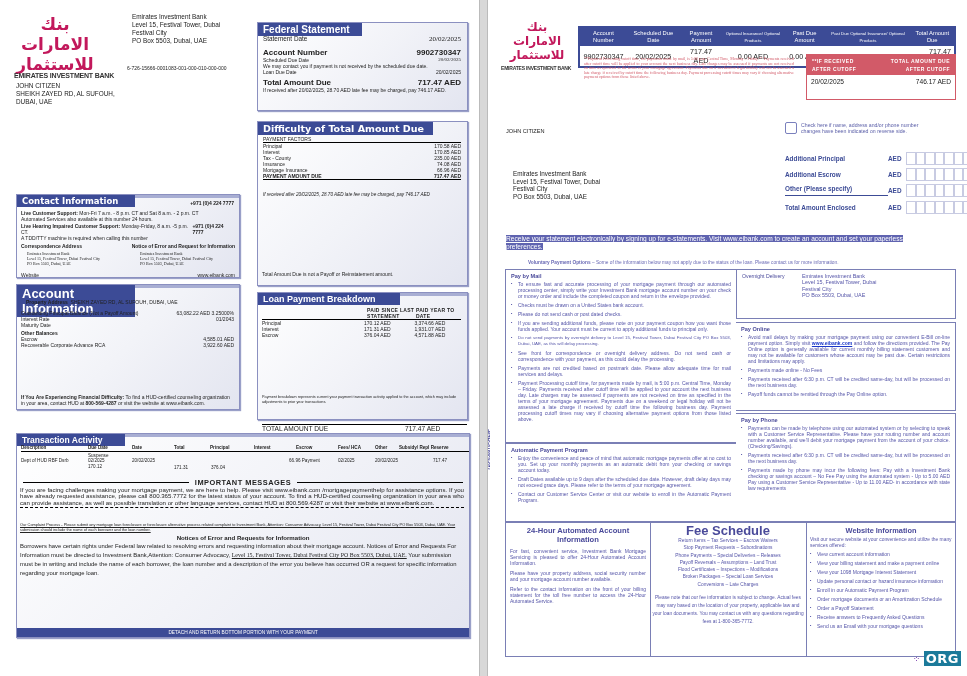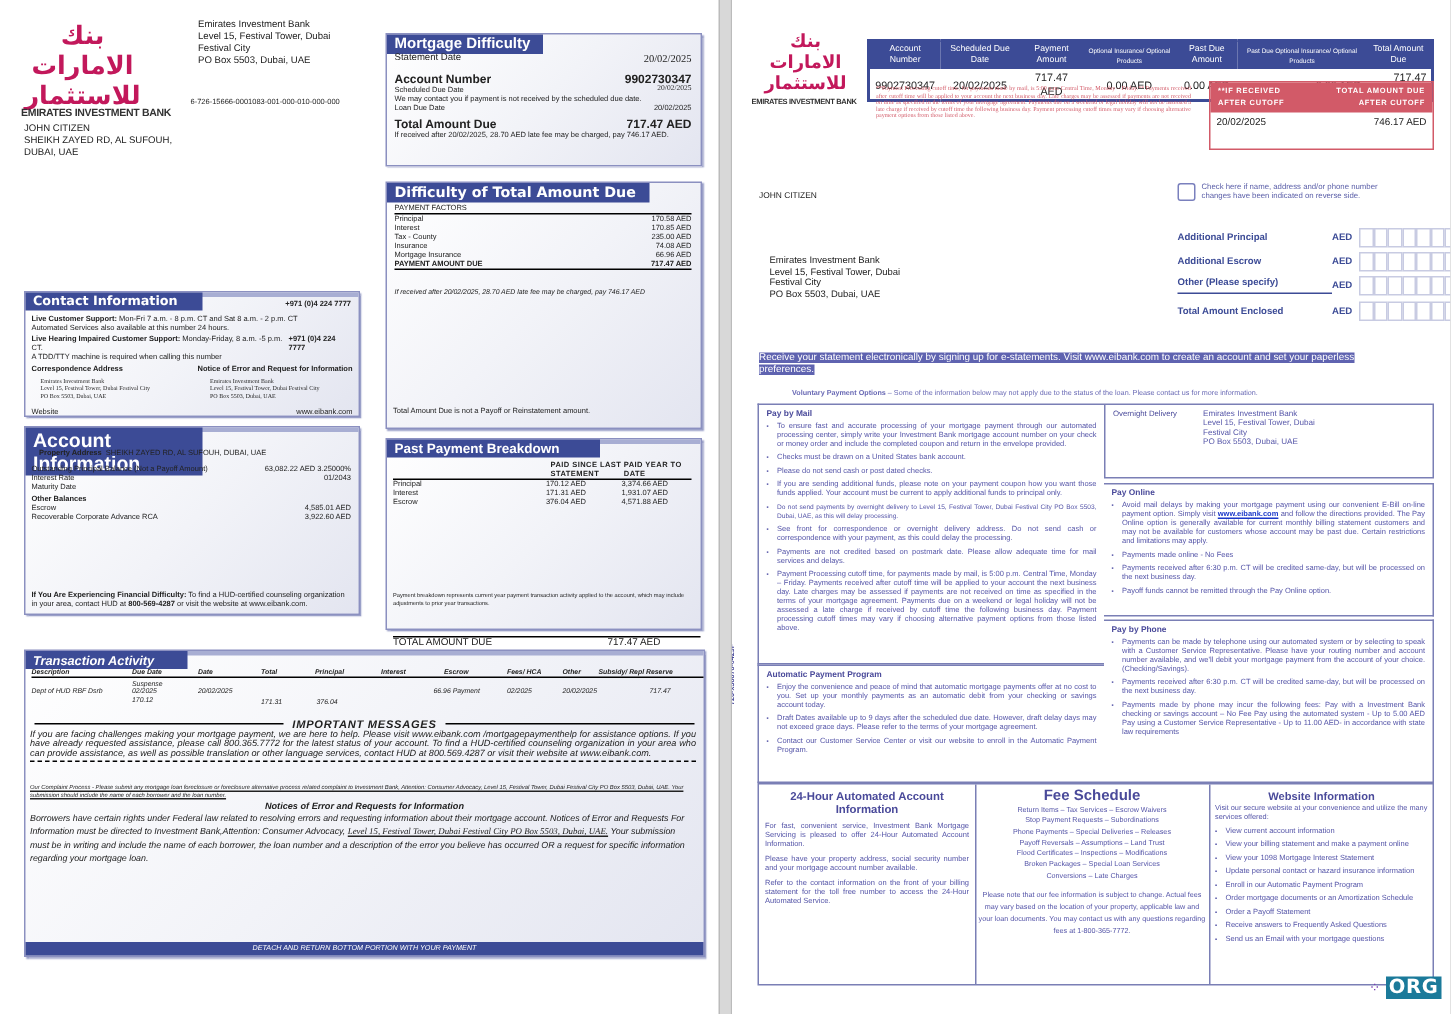--- a/index.html
+++ b/index.html
@@ -59,21 +59,21 @@
   </div>
   <div class="abs tiny" style="left:127px;top:65px;">6-726-15666-0001083-001-000-010-000-000</div>
 
   <div class="abs small" style="left:16px;top:82px;">
     <div>JOHN CITIZEN</div>
     <div>SHEIKH ZAYED RD, AL SUFOUH,</div>
     <div>DUBAI, UAE</div>
   </div>
 
   <div class="box" style="left:257px;top:22px;width:211px;height:89px;">
-    <div class="hdr" style="font-size:10px;width:104px;">Mortgage Difficulty</div>
+    <div class="hdr" style="font-size:10px;width:104px;">Federal Statement</div>
     <div class="abs" style="left:5px;right:6px;top:12px;">
       <div class="row small">
           <span>Statement Date</span>
           <span class="serif" style="font-size:7px;">20/02/2025</span>
         </div>
       <div class="row b" style="font-size:8px;margin-top:5px;">
           <span>Account Number</span>
           <span>9902730347</span>
         </div>
       <div class="row tiny">
@@ -188,21 +188,21 @@
     <div class="abs tiny" style="left:4px;right:5px;bottom:3px;">
       <span class="b">If You Are Experiencing Financial Difficulty:</span>
       <span>To find a HUD-certified counseling organization in your area, contact HUD at</span>
       <span class="b">800-569-4287</span>
       <span>or visit the website at www.eibank.com.</span>
     </div>
   </div>
 
   <div class="box" style="left:257px;top:292px;width:211px;height:128px;">
     <div class="hdr-strip"></div>
-    <div class="hdr" style="font-size:9px;width:142px;">Past Payment Breakdown</div>
+    <div class="hdr" style="font-size:9px;width:142px;">Loan Payment Breakdown</div>
     <div class="abs tiny" style="left:4px;right:6px;top:14px;">
       <div class="row b" style="border-bottom:1px solid #000;padding-left:105px;letter-spacing:0.3px;">
         <span style="width:52px;">PAID SINCE LAST STATEMENT</span>
         <span style="width:48px;">PAID YEAR TO DATE</span>
       </div>
       <div class="row">
           <span style="width:105px;">Principal</span>
           <span style="width:52px;">170.12 AED</span>
           <span style="width:48px;">3,374.66 AED</span>
         </div>
@@ -217,21 +217,21 @@
           <span style="width:48px;">4,571.88 AED</span>
         </div>
     </div>
     <div class="abs" style="left:4px;right:8px;bottom:14px;font-size:3.8px;line-height:5px;">Payment breakdown represents current year payment transaction activity applied to the account, which may include adjustments to prior year transactions.</div>
   </div>
   <div class="abs row small" style="left:262px;top:424px;width:205px;border-top:1px solid #000;font-size:6.6px;">
     <span>TOTAL AMOUNT DUE</span>
     <span style="width:62px;">717.47 AED</span>
   </div>
 
-  <div class="box" style="left:16px;top:433px;width:454px;height:205px;font-style:italic;">
+  <div class="box" style="left:16px;top:433px;width:454px;height:205px;">
     <div class="hdr-strip"></div>
     <div class="hdr" style="font-size:8.5px;width:108px;">Transaction Activity</div>
     <div class="abs" style="left:4px;right:0;top:5px;font-size:4.6px;line-height:5.6px;">
       <div style="display:flex;border-bottom:1px solid #000;height:13px;align-items:flex-end;" class="b">
         <span style="width:67px;">Description</span>
         <span style="width:44px;">Due Date</span>
         <span style="width:42px;">Date</span>
         <span style="width:36px;">Total</span>
         <span style="width:44px;">Principal</span>
         <span style="width:42px;">Interest</span>
@@ -447,21 +447,21 @@
 
   <div class="sec" style="left:17px;top:522px;width:451px;height:135px;border-width:1.5px;">
     <div class="abs" style="left:4px;top:3px;width:136px;color:#5555a8;">
       <div class="center b" style="font-size:7.6px;line-height:9px;color:#4a4a9a;">24-Hour Automated Account Information</div>
       <div style="font-size:5px;line-height:6px;text-align:justify;margin-top:4px;">For fast, convenient service, Investment Bank Mortgage Servicing is pleased to offer 24-Hour Automated Account Information.</div>
       <div style="font-size:5px;line-height:6px;text-align:justify;margin-top:4px;">Please have your property address, social security number and your mortgage account number available.</div>
       <div style="font-size:5px;line-height:6px;text-align:justify;margin-top:4px;">Refer to the contact information on the front of your billing statement for the toll free number to access the 24-Hour Automated Service.</div>
     </div>
     <div class="abs" style="left:144px;top:0;width:1px;height:133px;background:#7a7fb5;"></div>
     <div class="abs center" style="left:146px;top:3px;width:152px;color:#5555a8;">
-      <div class="b" style="font-size:10px;line-height:9px;color:#4a4a9a;">Fee Schedule</div>
+      <div class="b" style="font-size:13px;line-height:9px;color:#4a4a9a;">Fee Schedule</div>
       <div style="font-size:4.8px;line-height:7.3px;margin-top:2px;">
         <div>Return Items – Tax Services – Escrow Waivers</div>
         <div>Stop Payment Requests – Subordinations</div>
         <div>Phone Payments – Special Deliveries – Releases</div>
         <div>Payoff Reversals – Assumptions – Land Trust</div>
         <div>Flood Certificates – Inspections – Modifications</div>
         <div>Broken Packages – Special Loan Services</div>
         <div>Conversions – Late Charges</div>
       </div>
       <div style="font-size:4.8px;line-height:8px;margin-top:6px;">Please note that our fee information is subject to change. Actual fees may vary based on the location of your property, applicable law and your loan documents. You may contact us with any questions regarding fees at 1-800-365-7772.</div>

